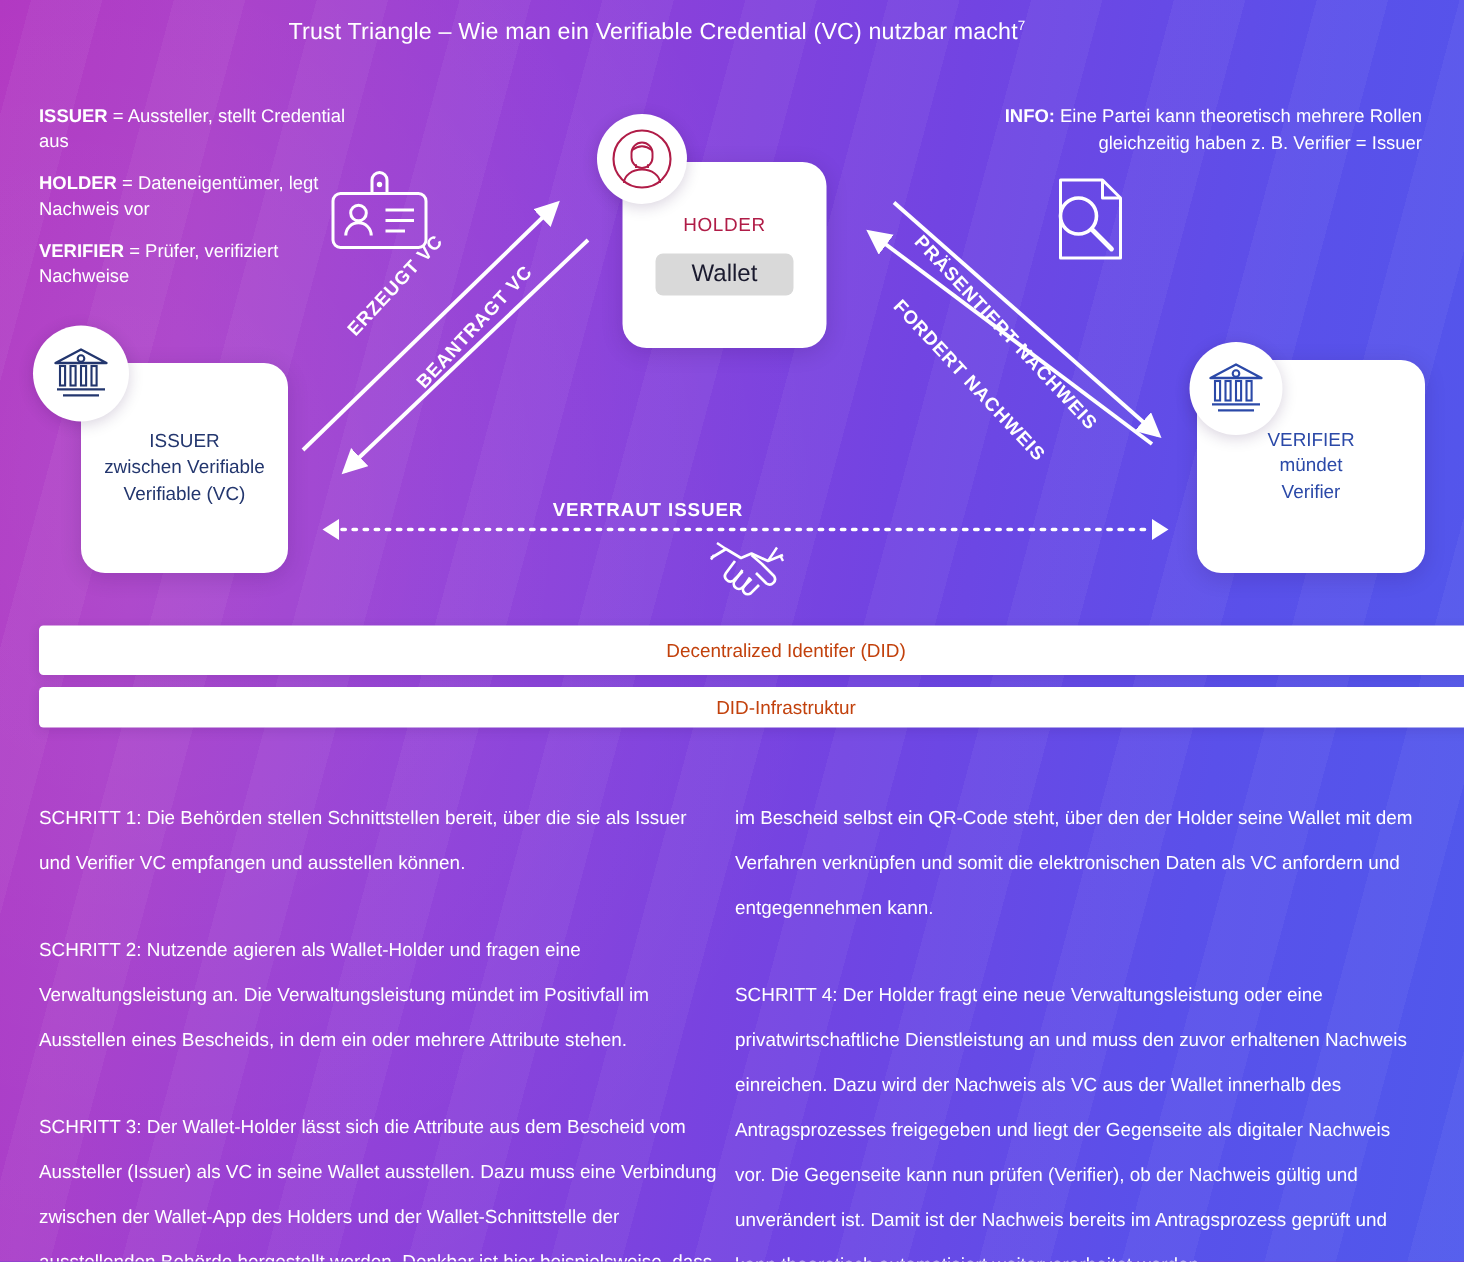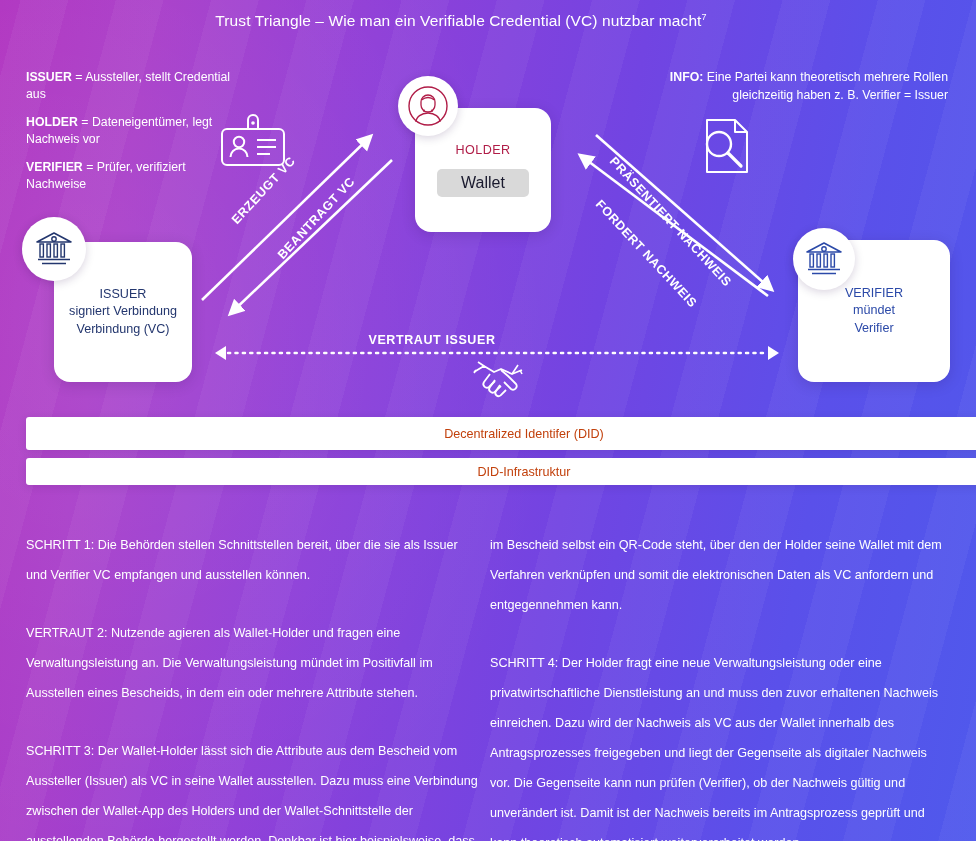--- a/index.html
+++ b/index.html
@@ -25,21 +25,21 @@
   #swirl{
     position:absolute;left:-120px;top:-160px;width:760px;height:1100px;
     background:radial-gradient(ellipse at 30% 40%, rgba(255,255,255,0.07) 0%, rgba(255,255,255,0.0) 62%);
     transform:rotate(-14deg);pointer-events:none;
   }
   .txt{position:absolute;color:#fff;}
 
   
   #title{
     left:0;top:12px;width:876px;text-align:center;
-    font-size:15.5px;letter-spacing:.1px;color:#fff;margin-left:23px;
+    font-size:15.5px;letter-spacing:.1px;color:#fff;
   }
   #title sup{font-size:9px;vertical-align:super;}
 
   
   #legend{left:26px;top:69px;width:205px;font-size:12.3px;line-height:17px;}
   #legend p{margin:0 0 11px 0;}
   #legend b{font-weight:bold;}
 
   
   #info{right:28px;top:69px;width:280px;font-size:12.3px;line-height:17.5px;text-align:right;}
@@ -187,22 +187,22 @@
       <path d="M20,16 L14,24 a3.6,3.6 0 0 0 5,5 L25,23" fill="none" stroke="#fff" stroke-width="1.8" stroke-linejoin="round"></path>
       <path d="M25,22 L20,29 a3.4,3.4 0 0 0 5,4.6 L31,28" fill="none" stroke="#fff" stroke-width="1.8" stroke-linejoin="round"></path>
       <path d="M30,27 L26,33 a3.2,3.2 0 0 0 4.6,4.4 L36,32" fill="none" stroke="#fff" stroke-width="1.8" stroke-linejoin="round"></path>
       <path d="M31,12 L38,18 L46,26 a3.6,3.6 0 0 1-5,5 L34,24" fill="none" stroke="#fff" stroke-width="1.8" stroke-linejoin="round"></path>
       <path d="M6,12 L4,15 M50,12 L52,16" fill="none" stroke="#fff" stroke-width="1.6"></path>
     </svg>
   </div>
 
   <div class="card" id="card-issuer">
     <div class="lbl">ISSUER</div>
-    <div class="lbl">signiert Verbindung</div>
-    <div class="lbl">Verbindung (VC)</div>
+    <div class="lbl">zwischen Verifiable</div>
+    <div class="lbl">Verifiable (VC)</div>
   </div>
   <div class="badge-circle" id="circ-issuer">
     <svg width="40" height="38" viewBox="0 0 40 38">
       <path d="M3,12 L20,3 L37,12 Z" fill="none" stroke="#23366e" stroke-width="1.6" stroke-linejoin="round"></path>
       <circle cx="20" cy="9" r="2.2" fill="none" stroke="#23366e" stroke-width="1.4"></circle>
       <rect x="6" y="14" width="3.4" height="13" fill="none" stroke="#23366e" stroke-width="1.4"></rect>
       <rect x="13" y="14" width="3.4" height="13" fill="none" stroke="#23366e" stroke-width="1.4"></rect>
       <rect x="20" y="14" width="3.4" height="13" fill="none" stroke="#23366e" stroke-width="1.4"></rect>
       <rect x="27" y="14" width="3.4" height="13" fill="none" stroke="#23366e" stroke-width="1.4"></rect>
       <line x1="4" y1="29.5" x2="36" y2="29.5" stroke="#23366e" stroke-width="1.5"></line>
@@ -244,20 +244,20 @@
 
   <div class="bar" id="bar-did">
     <span>Decentralized Identifer (DID)</span>
   </div>
   <div class="bar" id="bar-infra">
     <span>DID-Infrastruktur</span>
   </div>
 
   <div class="col" id="col-left">
     <p><b>SCHRITT 1:</b><span> Die Behörden stellen Schnittstellen bereit, über die sie als Issuer und Verifier VC empfangen und ausstellen können.</span></p>
-    <p><b>VERTRAUT 2:</b><span> Nutzende agieren als Wallet-Holder und fragen eine Verwaltungsleistung an. Die Verwaltungsleistung mündet im Positivfall im Ausstellen eines Bescheids, in dem ein oder mehrere Attribute stehen.</span></p>
+    <p><b>SCHRITT 2:</b><span> Nutzende agieren als Wallet-Holder und fragen eine Verwaltungsleistung an. Die Verwaltungsleistung mündet im Positivfall im Ausstellen eines Bescheids, in dem ein oder mehrere Attribute stehen.</span></p>
     <p><b>SCHRITT 3:</b><span> Der Wallet-Holder lässt sich die Attribute aus dem Bescheid vom Aussteller (Issuer) als VC in seine Wallet ausstellen. Dazu muss eine Verbindung zwischen der Wallet-App des Holders und der Wallet-Schnittstelle der ausstellenden Behörde hergestellt werden. Denkbar ist hier beispielsweise, dass innerhalb der Postfachnachricht im Nutzerkonto oder</span></p>
   </div>
   <div class="col" id="col-right">
     <p><b></b><span>im Bescheid selbst ein QR-Code steht, über den der Holder seine Wallet mit dem Verfahren verknüpfen und somit die elektronischen Daten als VC anfordern und entgegennehmen kann.</span></p>
     <p><b>SCHRITT 4:</b><span> Der Holder fragt eine neue Verwaltungsleistung oder eine privatwirtschaftliche Dienstleistung an und muss den zuvor erhaltenen Nachweis einreichen. Dazu wird der Nachweis als VC aus der Wallet innerhalb des Antragsprozesses freigegeben und liegt der Gegenseite als digitaler Nachweis vor. Die Gegenseite kann nun prüfen (Verifier), ob der Nachweis gültig und unverändert ist. Damit ist der Nachweis bereits im Antragsprozess geprüft und kann theoretisch automatisiert weiterverarbeitet werden.</span></p>
   </div>
 </div>
 
 </body></html>

